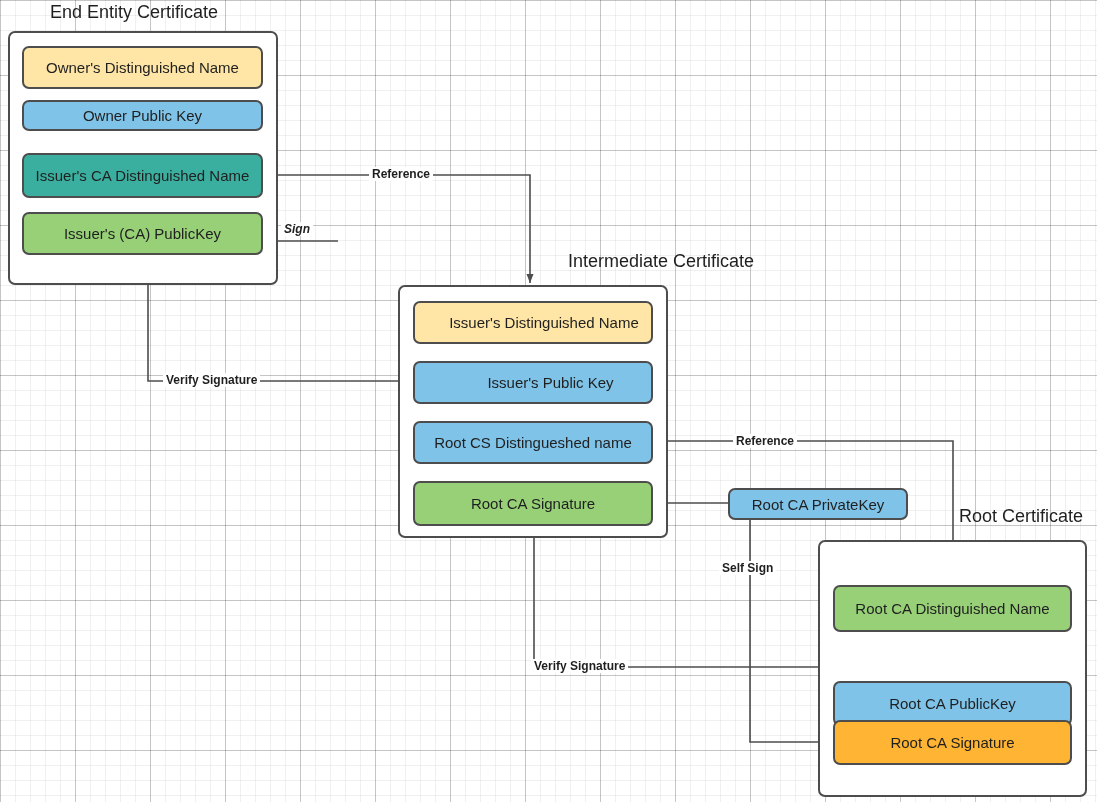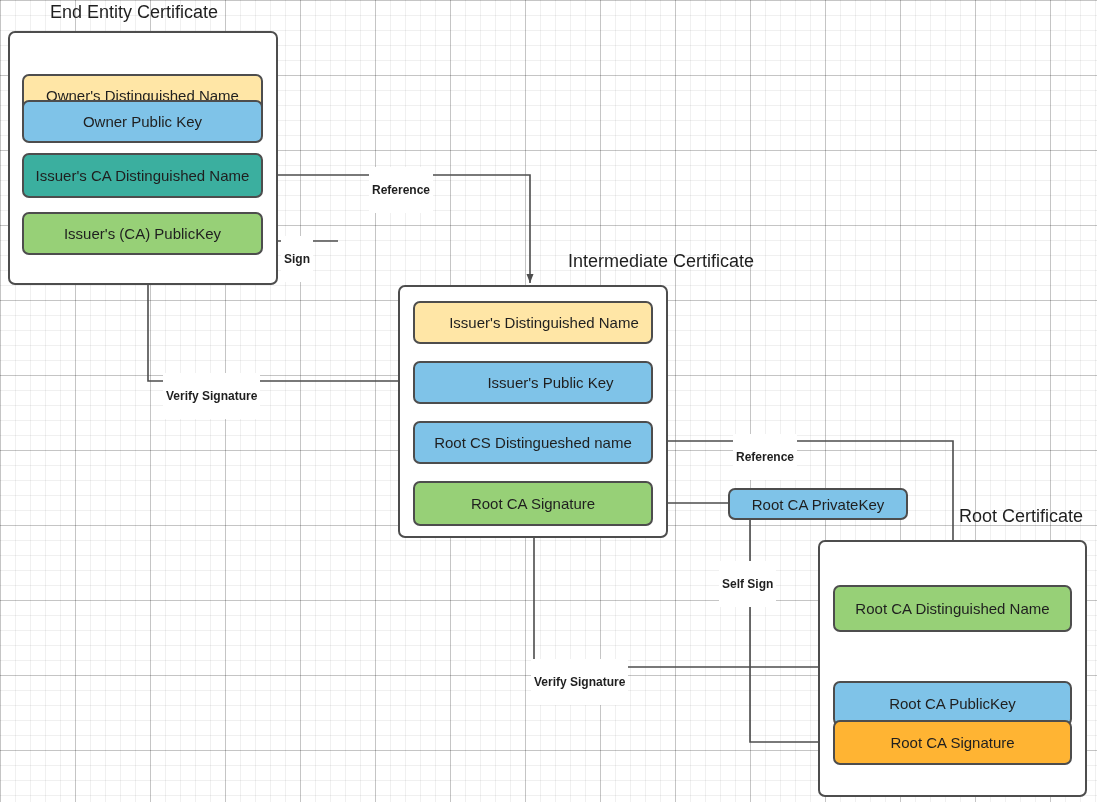--- a/index.html
+++ b/index.html
@@ -71,21 +71,21 @@
     color: #1f1f1f;
     background: #7FC3E8;
   }
   .edge-label {
     position: absolute;
     font-size: 12px;
     font-weight: bold;
     color: #1f1f1f;
     background: #ffffff;
     white-space: nowrap;
-    padding: 16px 3px;
+    padding: 0 3px;
     line-height: 14px;
   }
   .c-yellow { background: #FFE6A6; }
   .c-blue   { background: #7FC3E8; }
   .c-teal   { background: #3BAF9F; }
   .c-green  { background: #97D077; }
   .c-orange { background: #FFB433; }
 </style>
 </head>
 <body>
@@ -111,37 +111,37 @@
       <path d="M728,503 L657,503" marker-end="url(#arrow)"></path>
 
       <path d="M833,667 L534,667 L534,528" marker-end="url(#arrow)"></path>
 
       <path d="M750,519 L750,742 L829,742" marker-end="url(#arrow)"></path>
     </g>
   </svg>
 
   <div class="edge-label" style="left:369px; top:167px;">Reference</div>
 
-  <div class="edge-label" style="left:281px; top:236px;">Sign</div>
+  <div class="edge-label" style="left:281px; top:222px;font-style:italic;">Sign</div>
 
   <div class="edge-label" style="left:163px; top:373px;">Verify Signature</div>
 
   <div class="edge-label" style="left:733px; top:434px;">Reference</div>
 
   <div class="edge-label" style="left:531px; top:659px;">Verify Signature</div>
 
   <div class="edge-label" style="left:719px; top:561px;">Self Sign</div>
 
   <div class="cert-title" style="left:50px; top:3px;">End Entity Certificate</div>
 
   <div class="cert-container" style="left:8px; top:31px; width:270px; height:254px;"></div>
 
-  <div class="field c-yellow" style="left:22px; top:46px; width:241px; height:43px;margin-top:28px;">Owner's Distinguished Name</div>
+  <div class="field c-yellow" style="left:22px; top:46px; width:241px; height:43px;">Owner's Distinguished Name</div>
 
-  <div class="field c-blue" style="left:22px; top:100px; width:241px; height:43px;">Owner Public  Key</div>
+  <div class="field c-blue" style="left:22px; top:100px; width:241px; height:31px;">Owner Public  Key</div>
 
   <div class="field c-teal" style="left:22px; top:153px; width:241px; height:45px;">Issuer's CA Distinguished Name</div>
 
   <div class="field c-green" style="left:22px; top:212px; width:241px; height:43px;">Issuer's (CA) PublicKey</div>
 
 
   <div class="cert-title" style="left:568px; top:252px;">Intermediate Certificate</div>
 
   <div class="cert-container" style="left:398px; top:285px; width:270px; height:253px;"></div>
 

